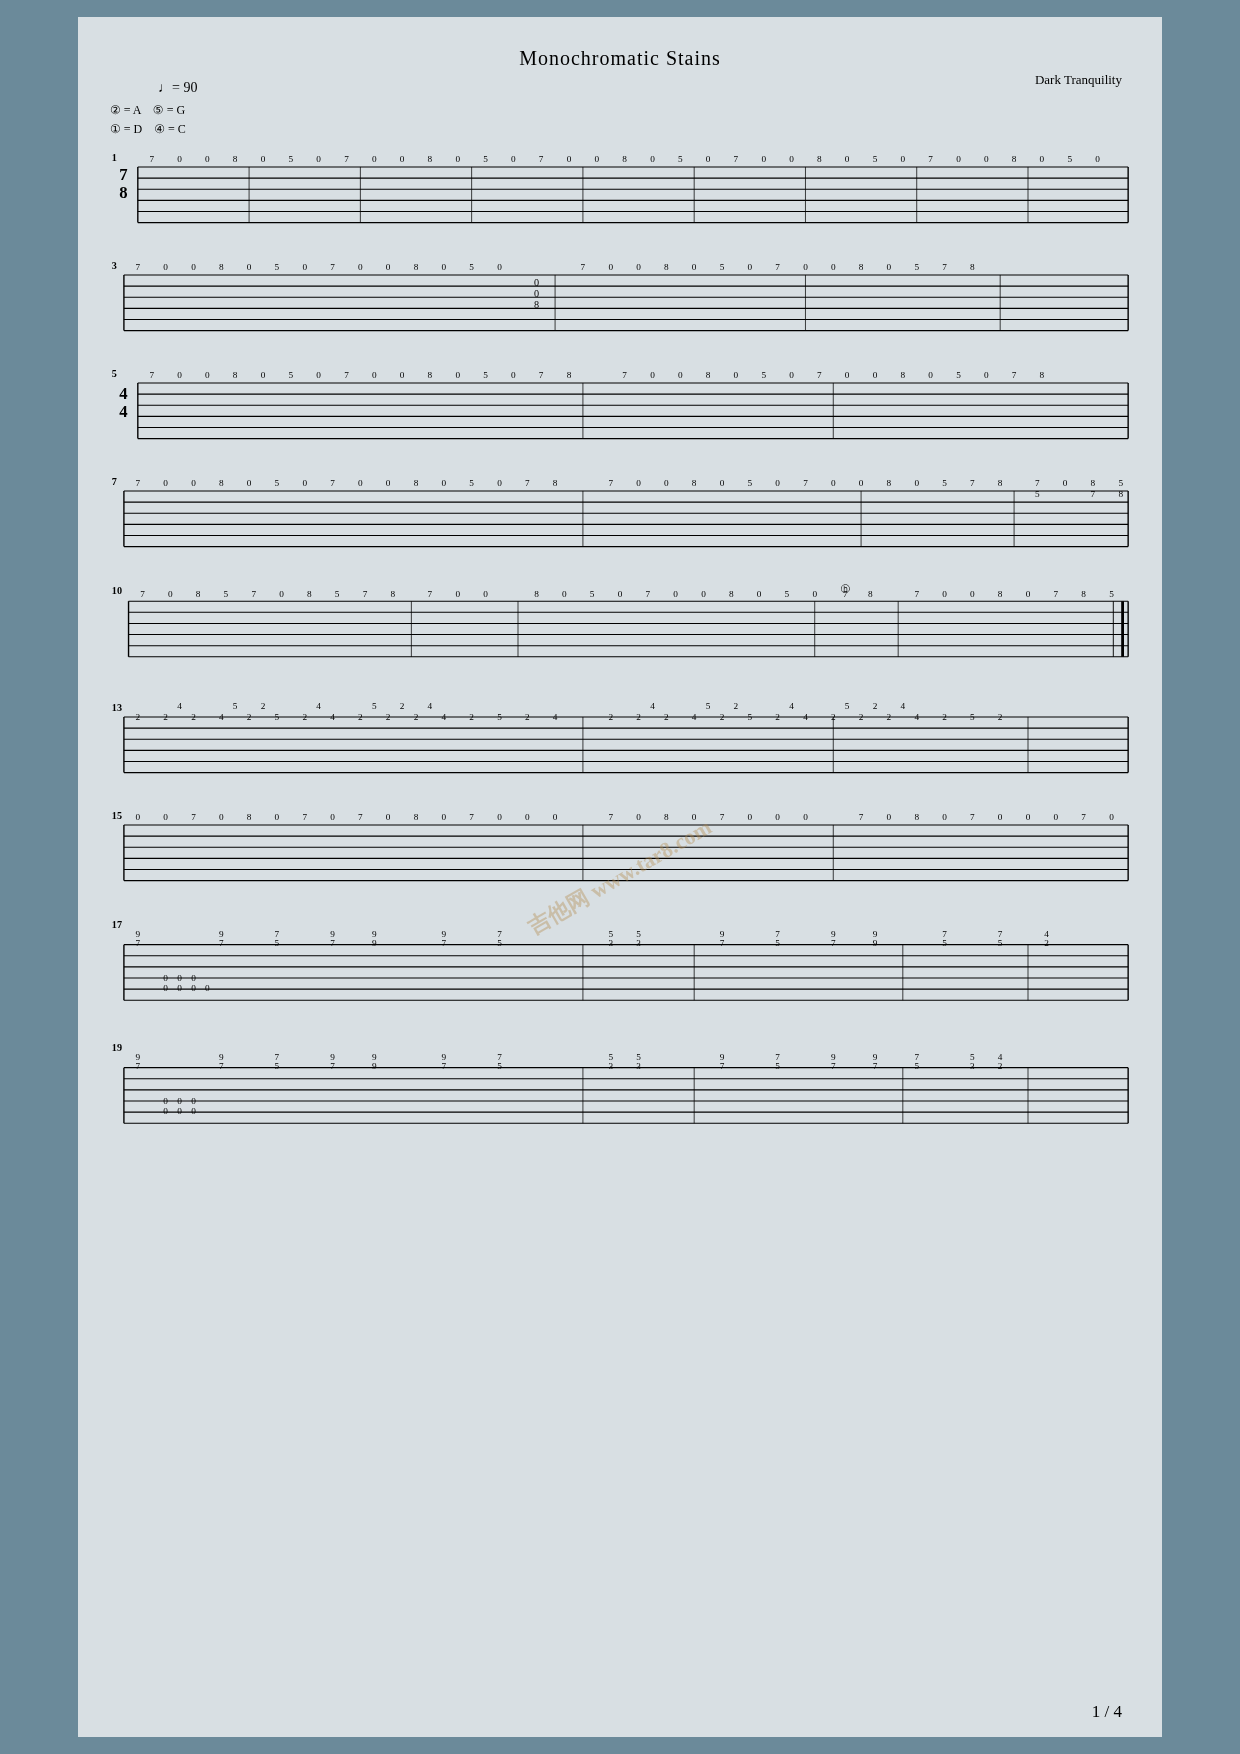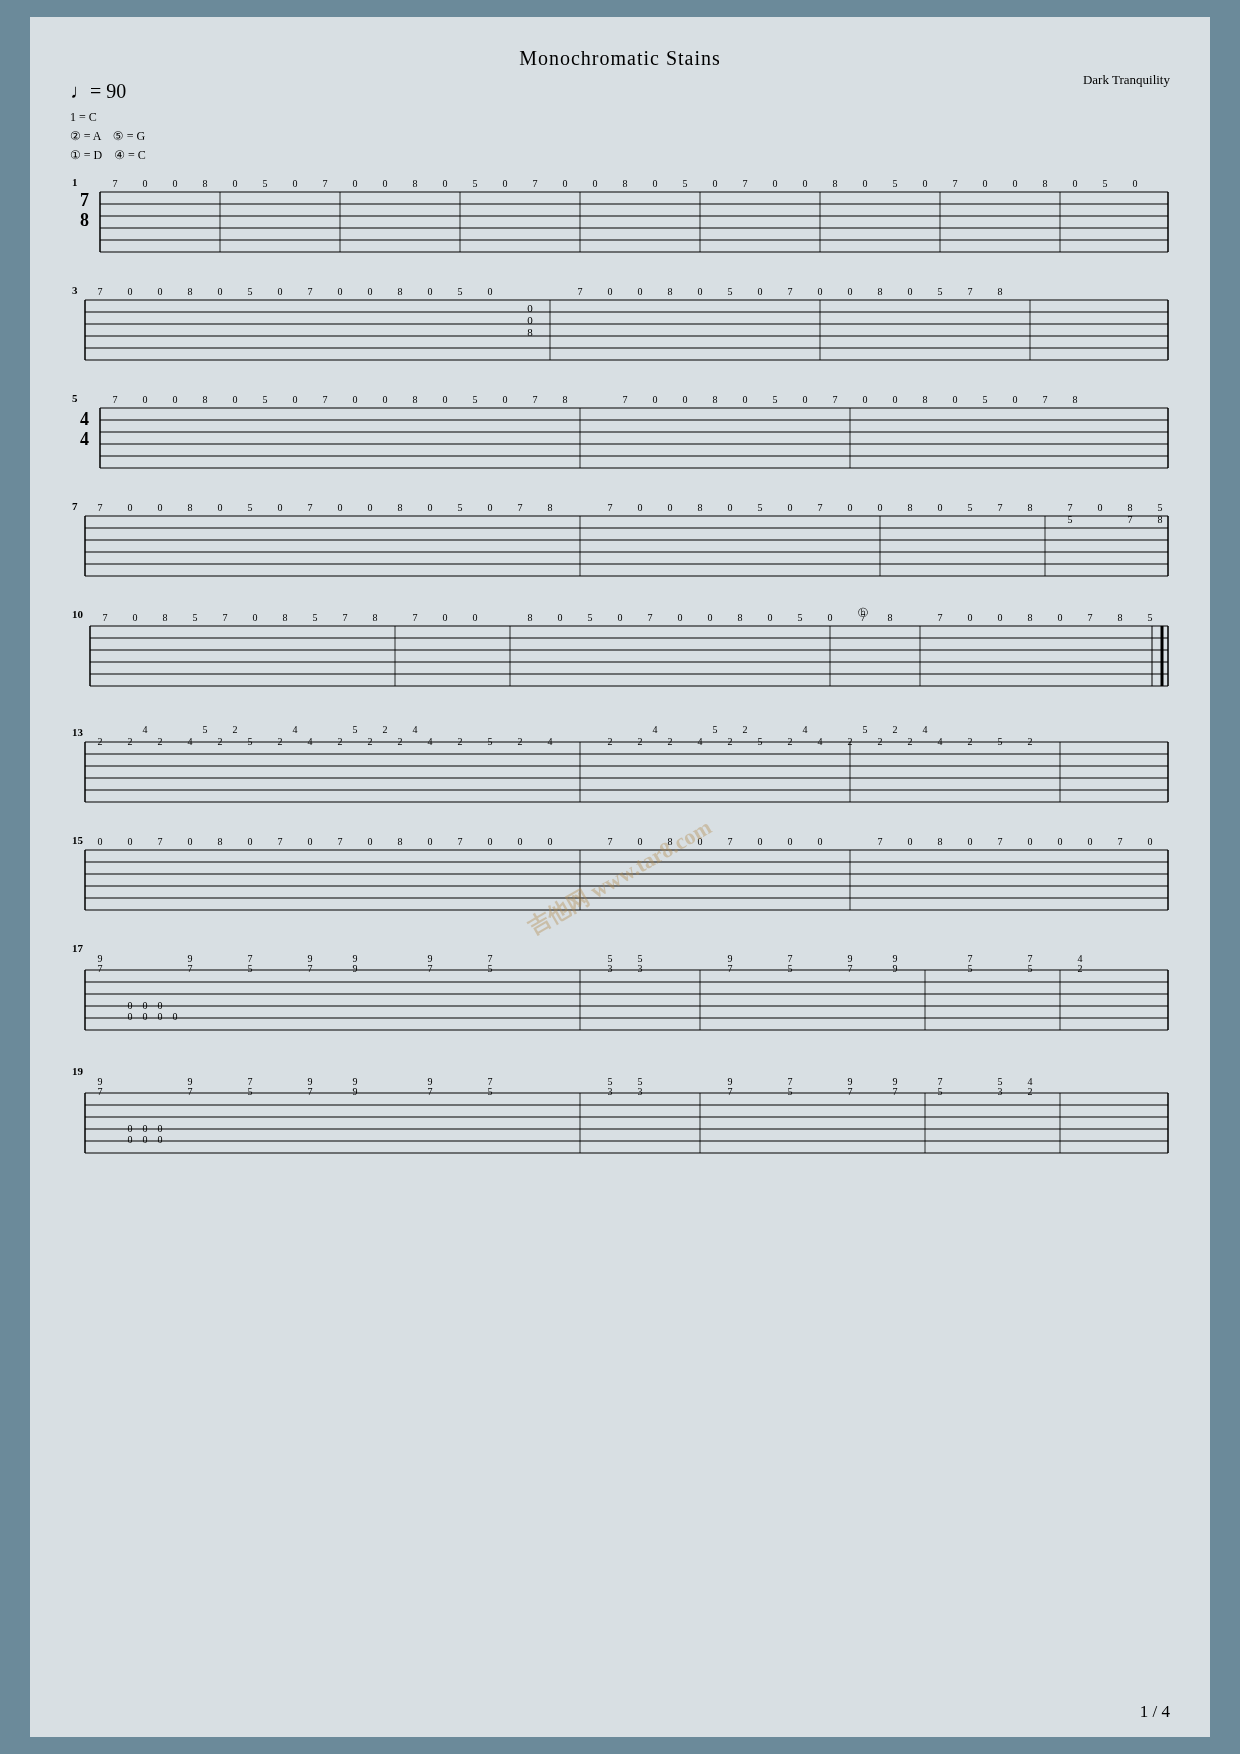--- a/index.html
+++ b/index.html
@@ -6,42 +6,43 @@
     body {
       background: #6b8a9a;
       width: 1240px;
       min-height: 1754px;
       font-family: 'Times New Roman', serif;
       position: relative;
       overflow-x: hidden;
     }
     .page {
       background: #d8dfe3;
-      width: 1180px;
+      width: 1084px;
       min-height: 1720px;
       margin: 17px auto;
-      padding: 30px 40px;
+      padding: 30px 32px;
       position: relative;
     }
     .title {
       text-align: center;
       font-size: 20px;
       font-weight: normal;
       margin-bottom: 10px;
       letter-spacing: 1px;
     }
     .artist {
       position: absolute;
       right: 40px;
       top: 55px;
       font-size: 13px;
     }
     .tempo {
-      font-size: 20px;
+      font-size: 14px;
       margin-bottom: 5px;
+      margin-left: 48px;
     }
     .tuning {
       font-size: 12px;
       margin-bottom: 8px;
       line-height: 1.6;
     }
     .tab-section {
       margin-bottom: 18px;
       position: relative;
     }
@@ -70,21 +71,20 @@
   </style>
 </head>
 <body>
 
 <div class="page">
   <h1 class="title">Monochromatic Stains</h1>
   <div class="artist">Dark Tranquility</div>
 
   <div class="tempo">♩= 90</div>
   <div class="tuning">
-    <div>1 = C</div>
     <div>② = A &nbsp;&nbsp; ⑤ = G</div>
     <div>① = D &nbsp;&nbsp; ④ = C</div>
   </div>
 
   <div class="tab-section">
     <svg class="staff" height="90" viewBox="0 0 1100 90">
 
       <text x="2" y="12" font-size="11" font-weight="bold" fill="black">1</text>
 
       <text x="10" y="32" font-size="18" font-weight="bold" fill="black">7</text>

